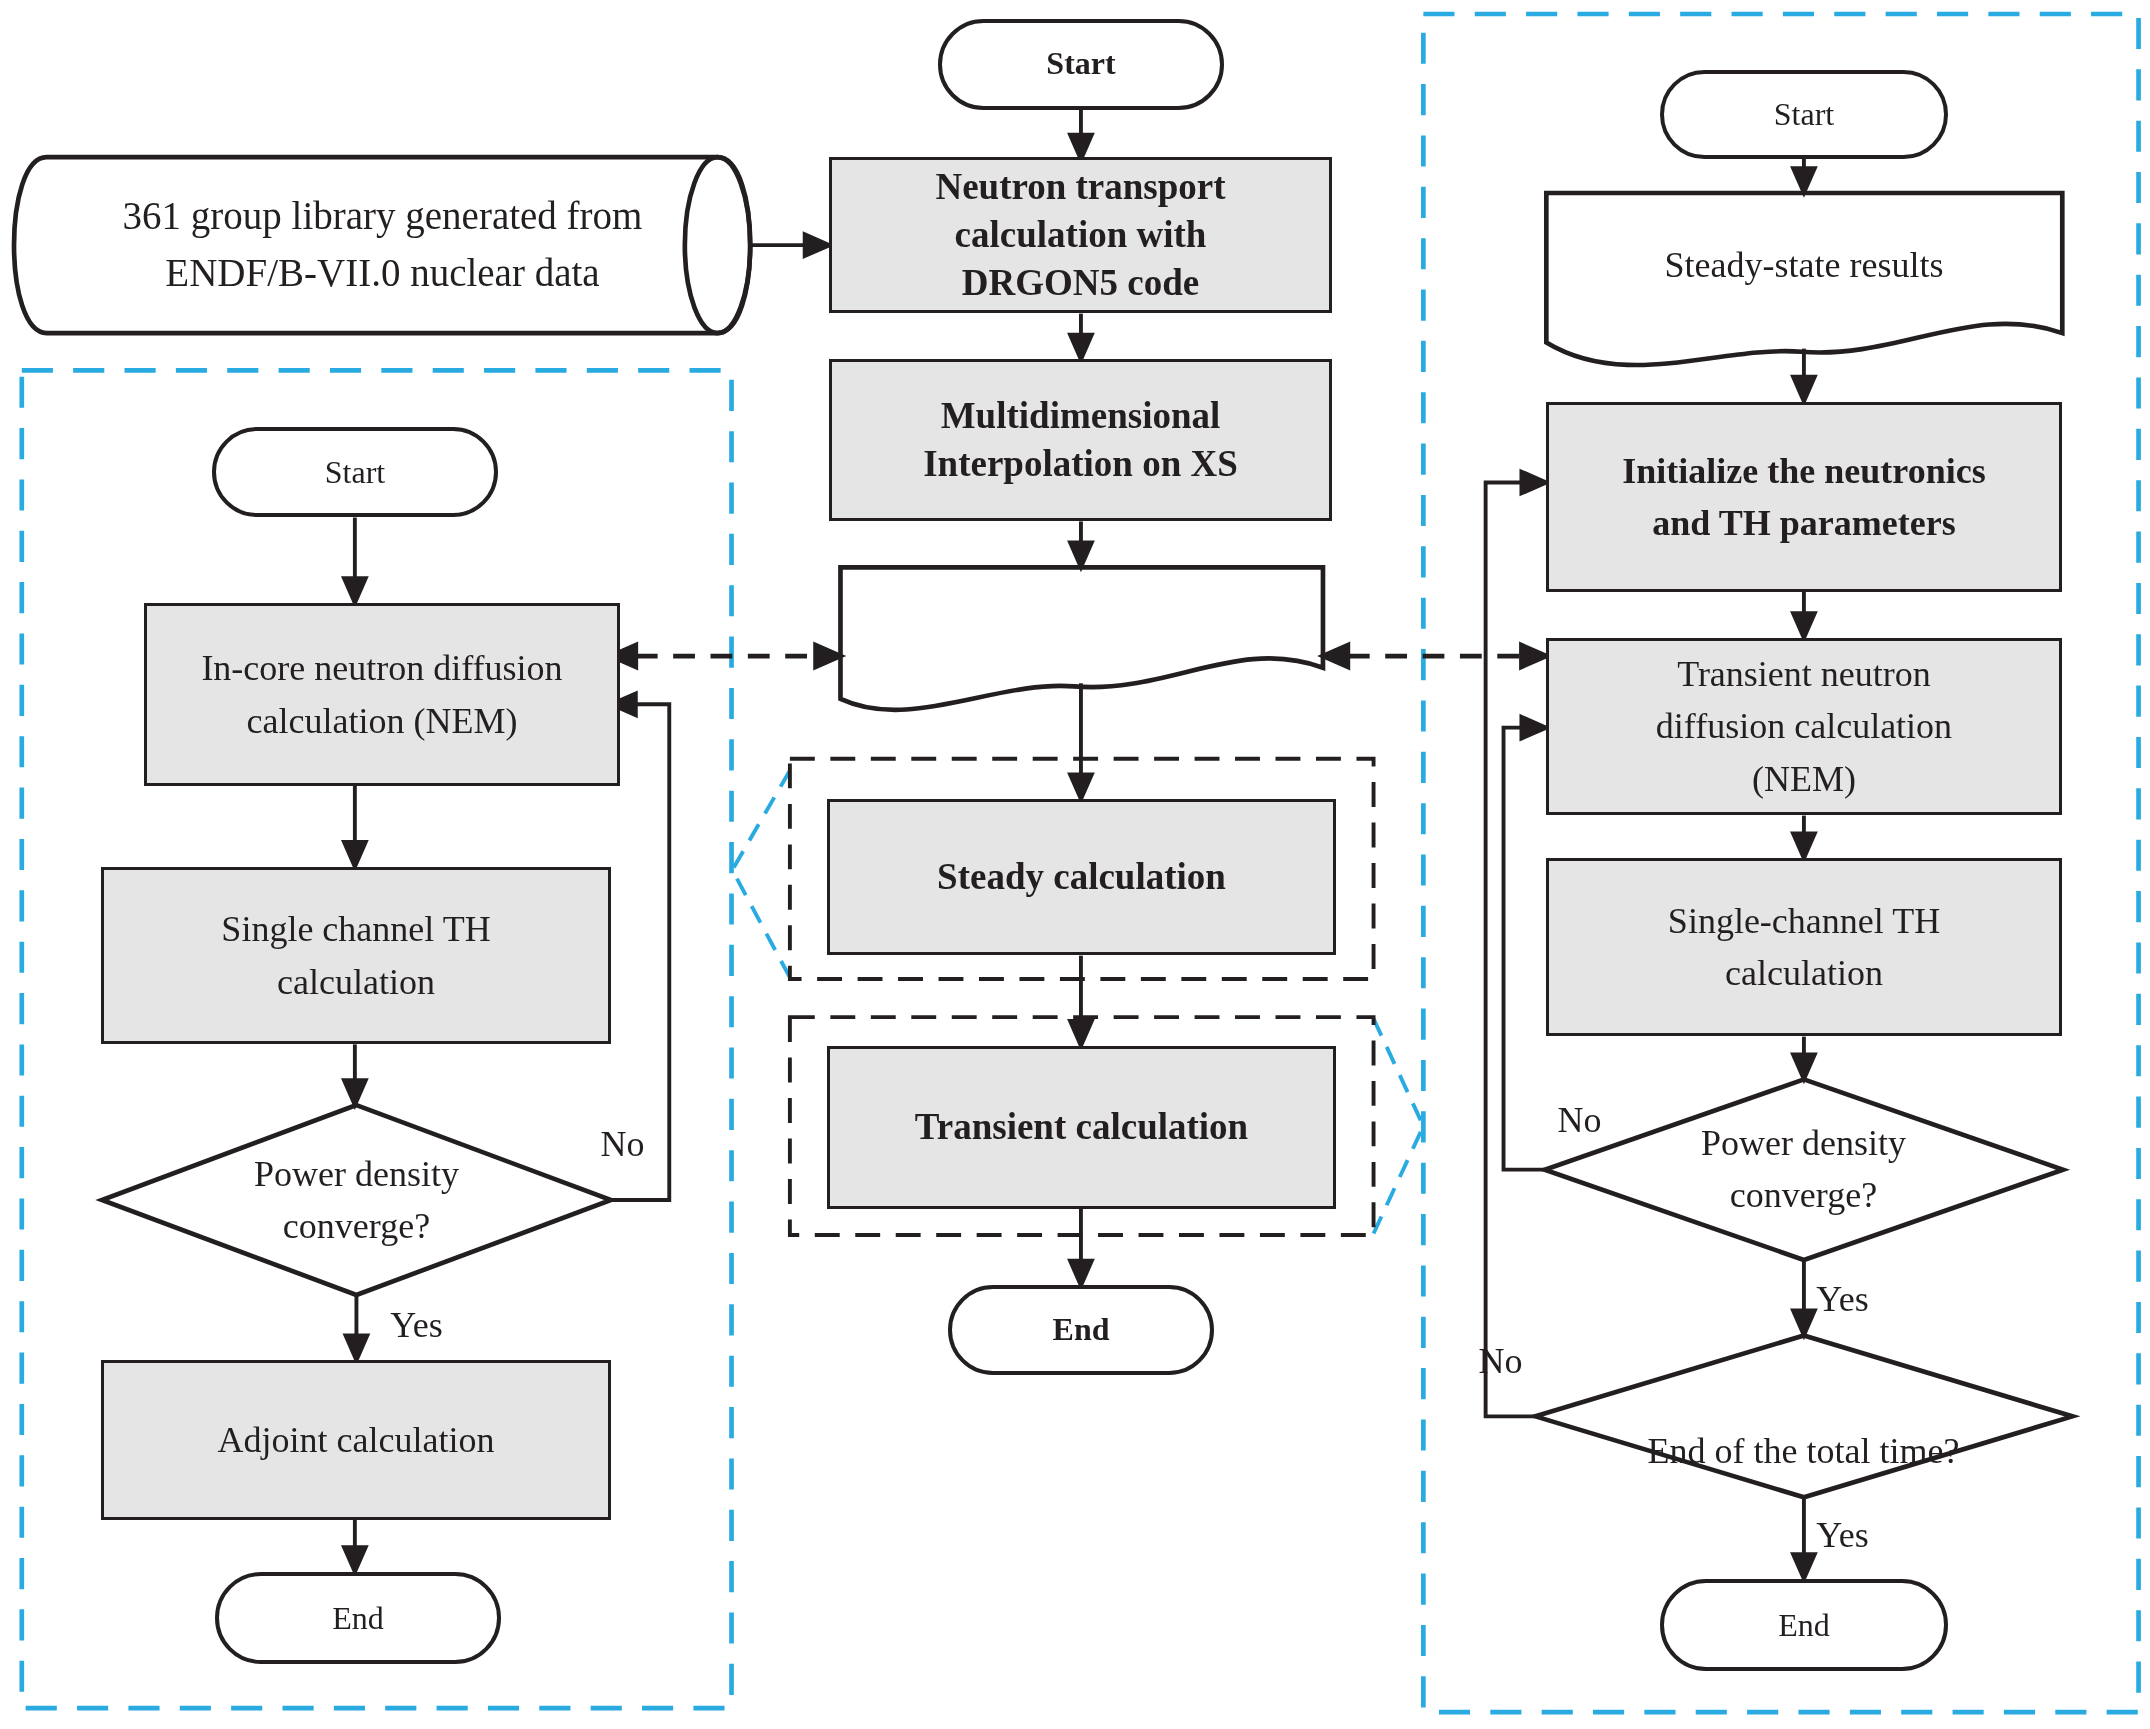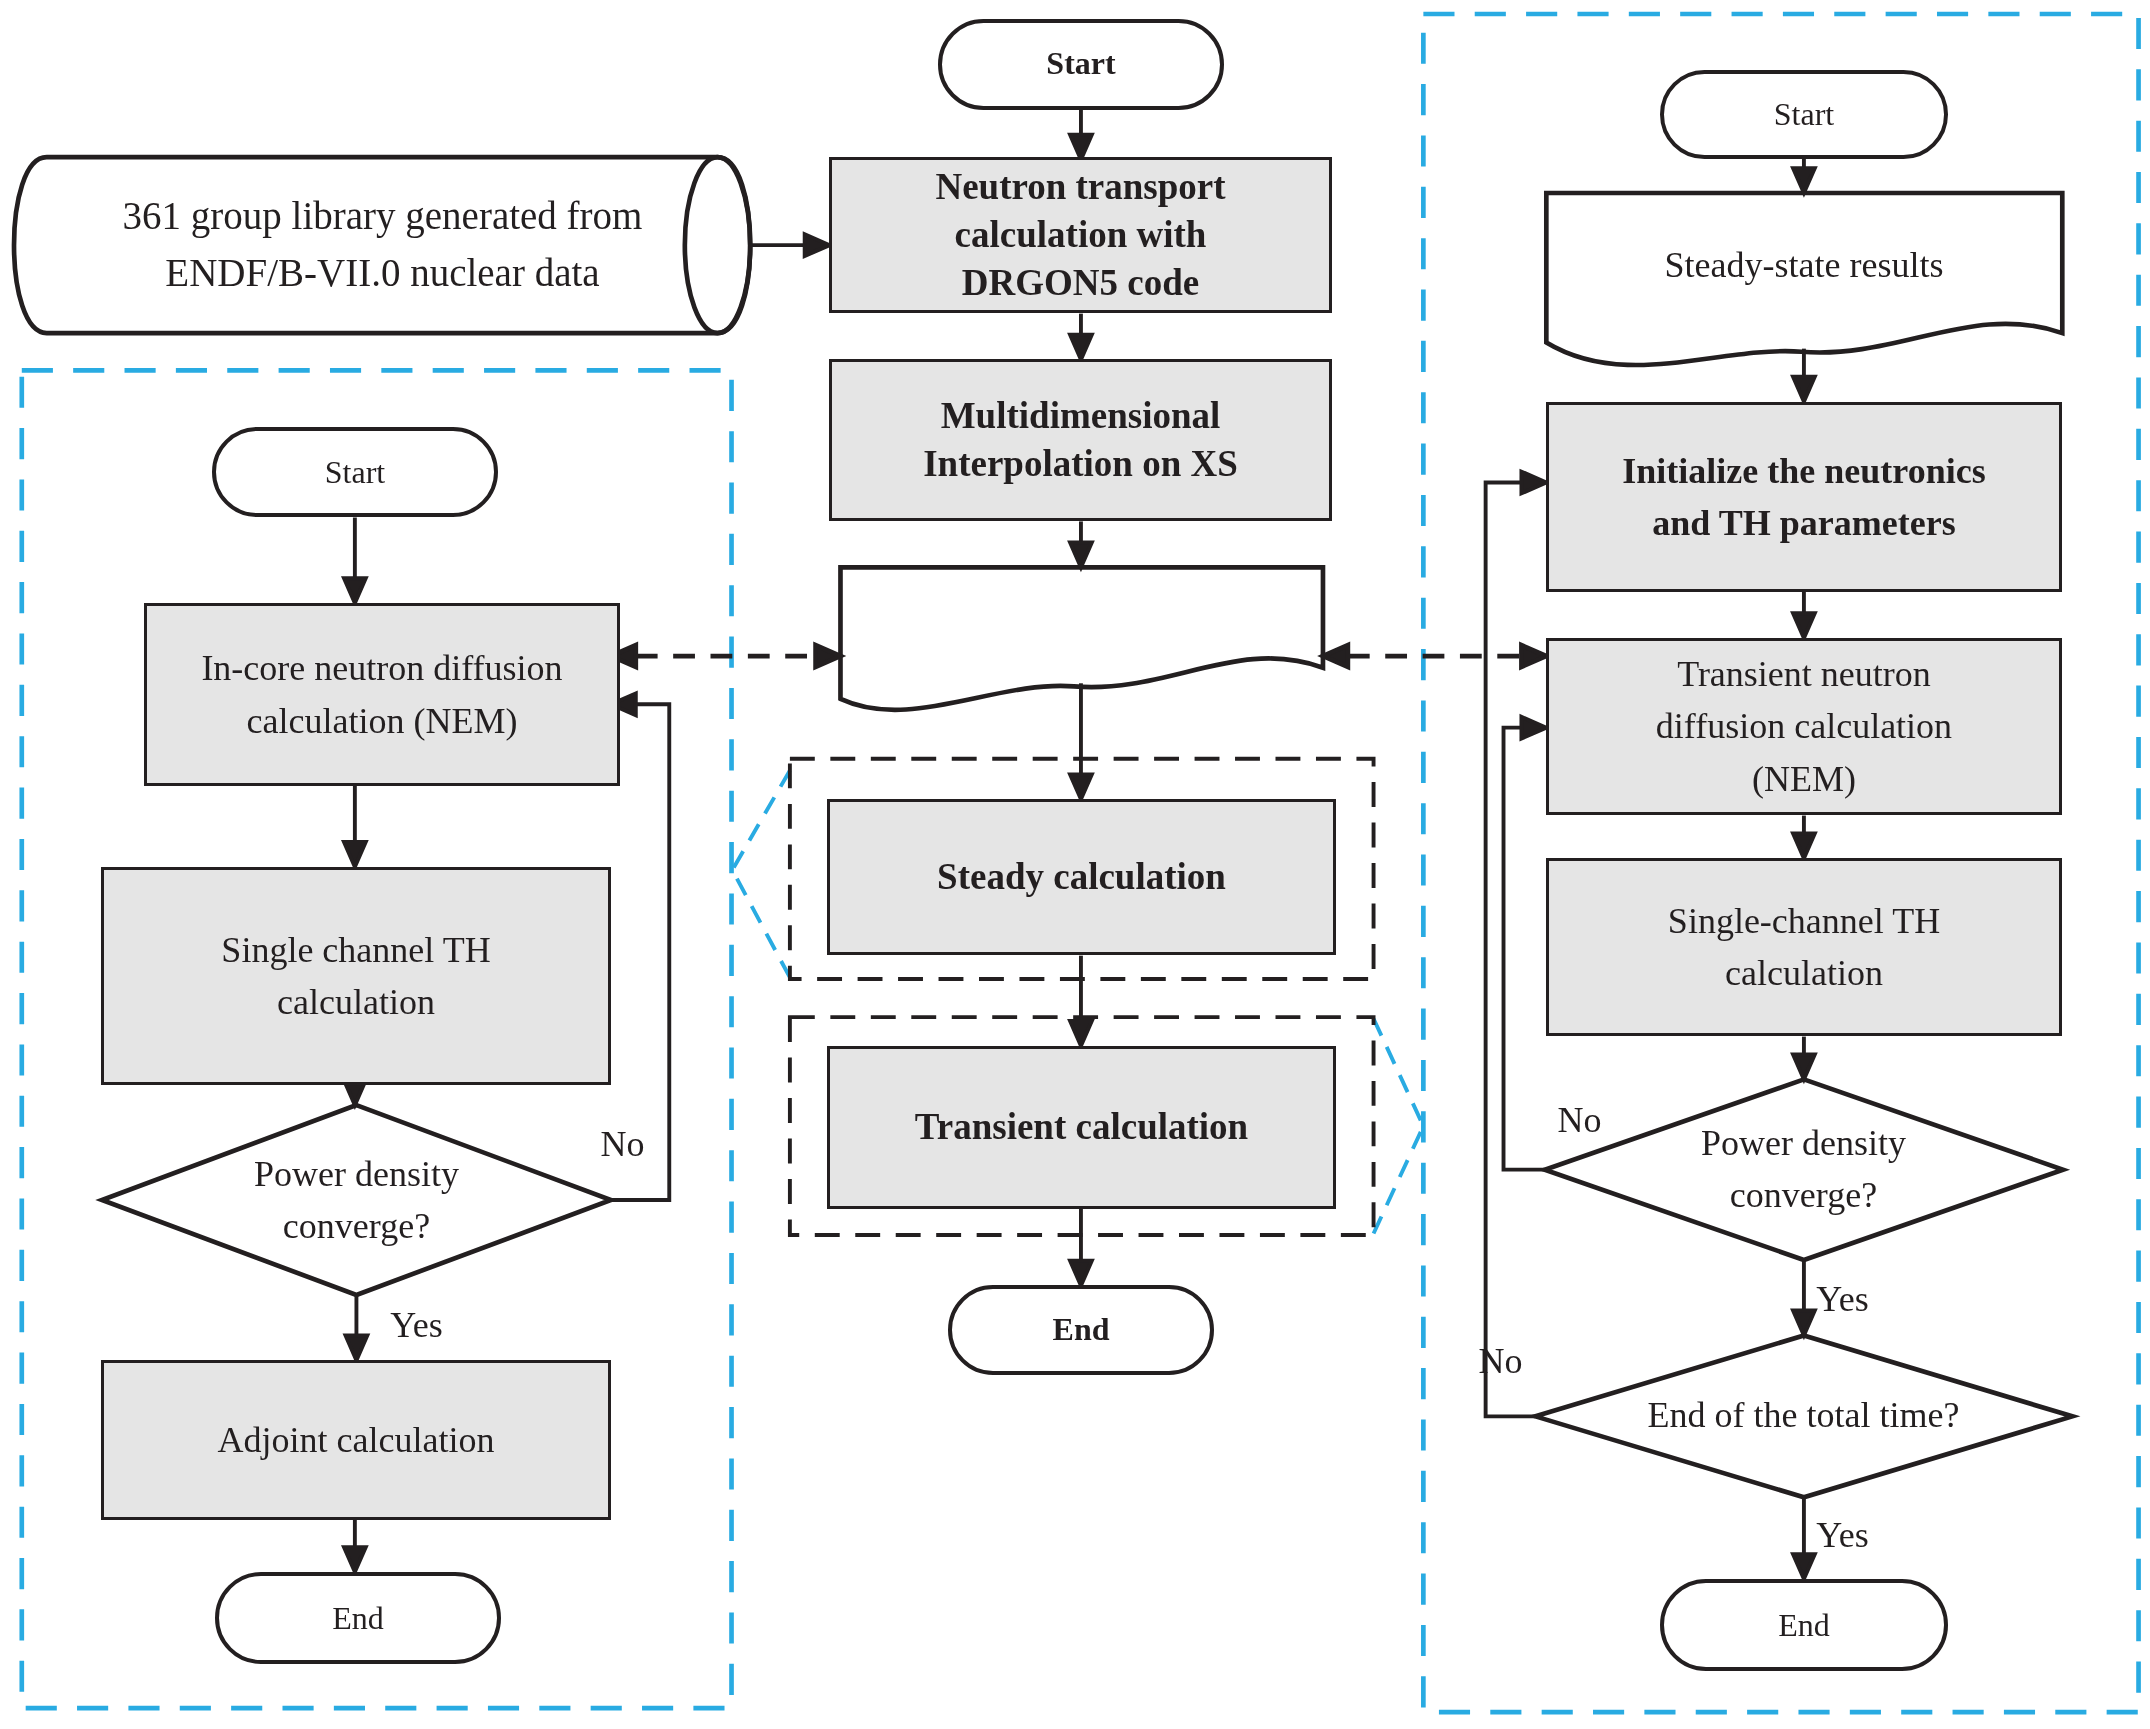--- a/index.html
+++ b/index.html
@@ -140,21 +140,21 @@
 DRGON5 code</div>
   <div class="node rect bold" style="left:829px;top:359px;width:503px;height:162px;">Multidimensional
 Interpolation on XS</div>
   <div class="node rect bold" style="left:827px;top:799px;width:509px;height:156px;">Steady calculation</div>
   <div class="node rect bold" style="left:827px;top:1046px;width:509px;height:163px;">Transient calculation</div>
   <div class="node stadium bold big" style="left:948px;top:1285px;width:266px;height:90px;">End</div>
 
   <div class="node stadium big" style="left:212px;top:427px;width:286px;height:90px;">Start</div>
   <div class="node rect" style="left:101px;top:603px;width:476px;height:183px;margin-left:43px;">In-core neutron diffusion
 calculation (NEM)</div>
-  <div class="node rect" style="left:101px;top:867px;width:510px;height:218px;">Single channel TH
+  <div class="node rect" style="left:101px;top:867px;width:510px;height:177px;">Single channel TH
 calculation</div>
   <div class="node overlay" style="left:140px;top:1132px;width:433px;height:136px;">Power density
 converge?</div>
   <div class="lbl" style="left:572px;top:1120px;width:101px;height:47px;">No</div>
   <div class="lbl" style="left:366px;top:1301px;width:101px;height:47px;">Yes</div>
   <div class="node rect" style="left:101px;top:1360px;width:510px;height:160px;">Adjoint calculation</div>
   <div class="node stadium big" style="left:215px;top:1572px;width:286px;height:92px;">End</div>
 
   <div class="node stadium big" style="left:1660px;top:70px;width:288px;height:89px;">Start</div>
   <div class="node overlay" style="left:1546px;top:193px;width:516px;height:144px;">Steady-state results</div>
@@ -162,19 +162,19 @@
 and TH parameters</div>
   <div class="node rect" style="left:1546px;top:638px;width:516px;height:177px;">Transient neutron
 diffusion calculation
 (NEM)</div>
   <div class="node rect" style="left:1546px;top:858px;width:516px;height:178px;">Single-channel TH
 calculation</div>
   <div class="node overlay" style="left:1587px;top:1101px;width:433px;height:136px;">Power density
 converge?</div>
   <div class="lbl" style="left:1529px;top:1096px;width:101px;height:47px;">No</div>
   <div class="lbl" style="left:1792px;top:1275px;width:101px;height:47px;">Yes</div>
-  <div class="node overlay" style="left:1587px;top:1369px;width:433px;height:93px;">End of the total time?</div>
+  <div class="node overlay" style="left:1587px;top:1405px;width:433px;height:93px;">End of the total time?</div>
   <div class="lbl" style="left:1450px;top:1337px;width:101px;height:47px;">No</div>
   <div class="lbl" style="left:1792px;top:1511px;width:101px;height:47px;">Yes</div>
   <div class="node stadium big" style="left:1660px;top:1579px;width:288px;height:92px;">End</div>
 
 </div>
 
 
 </body></html>

